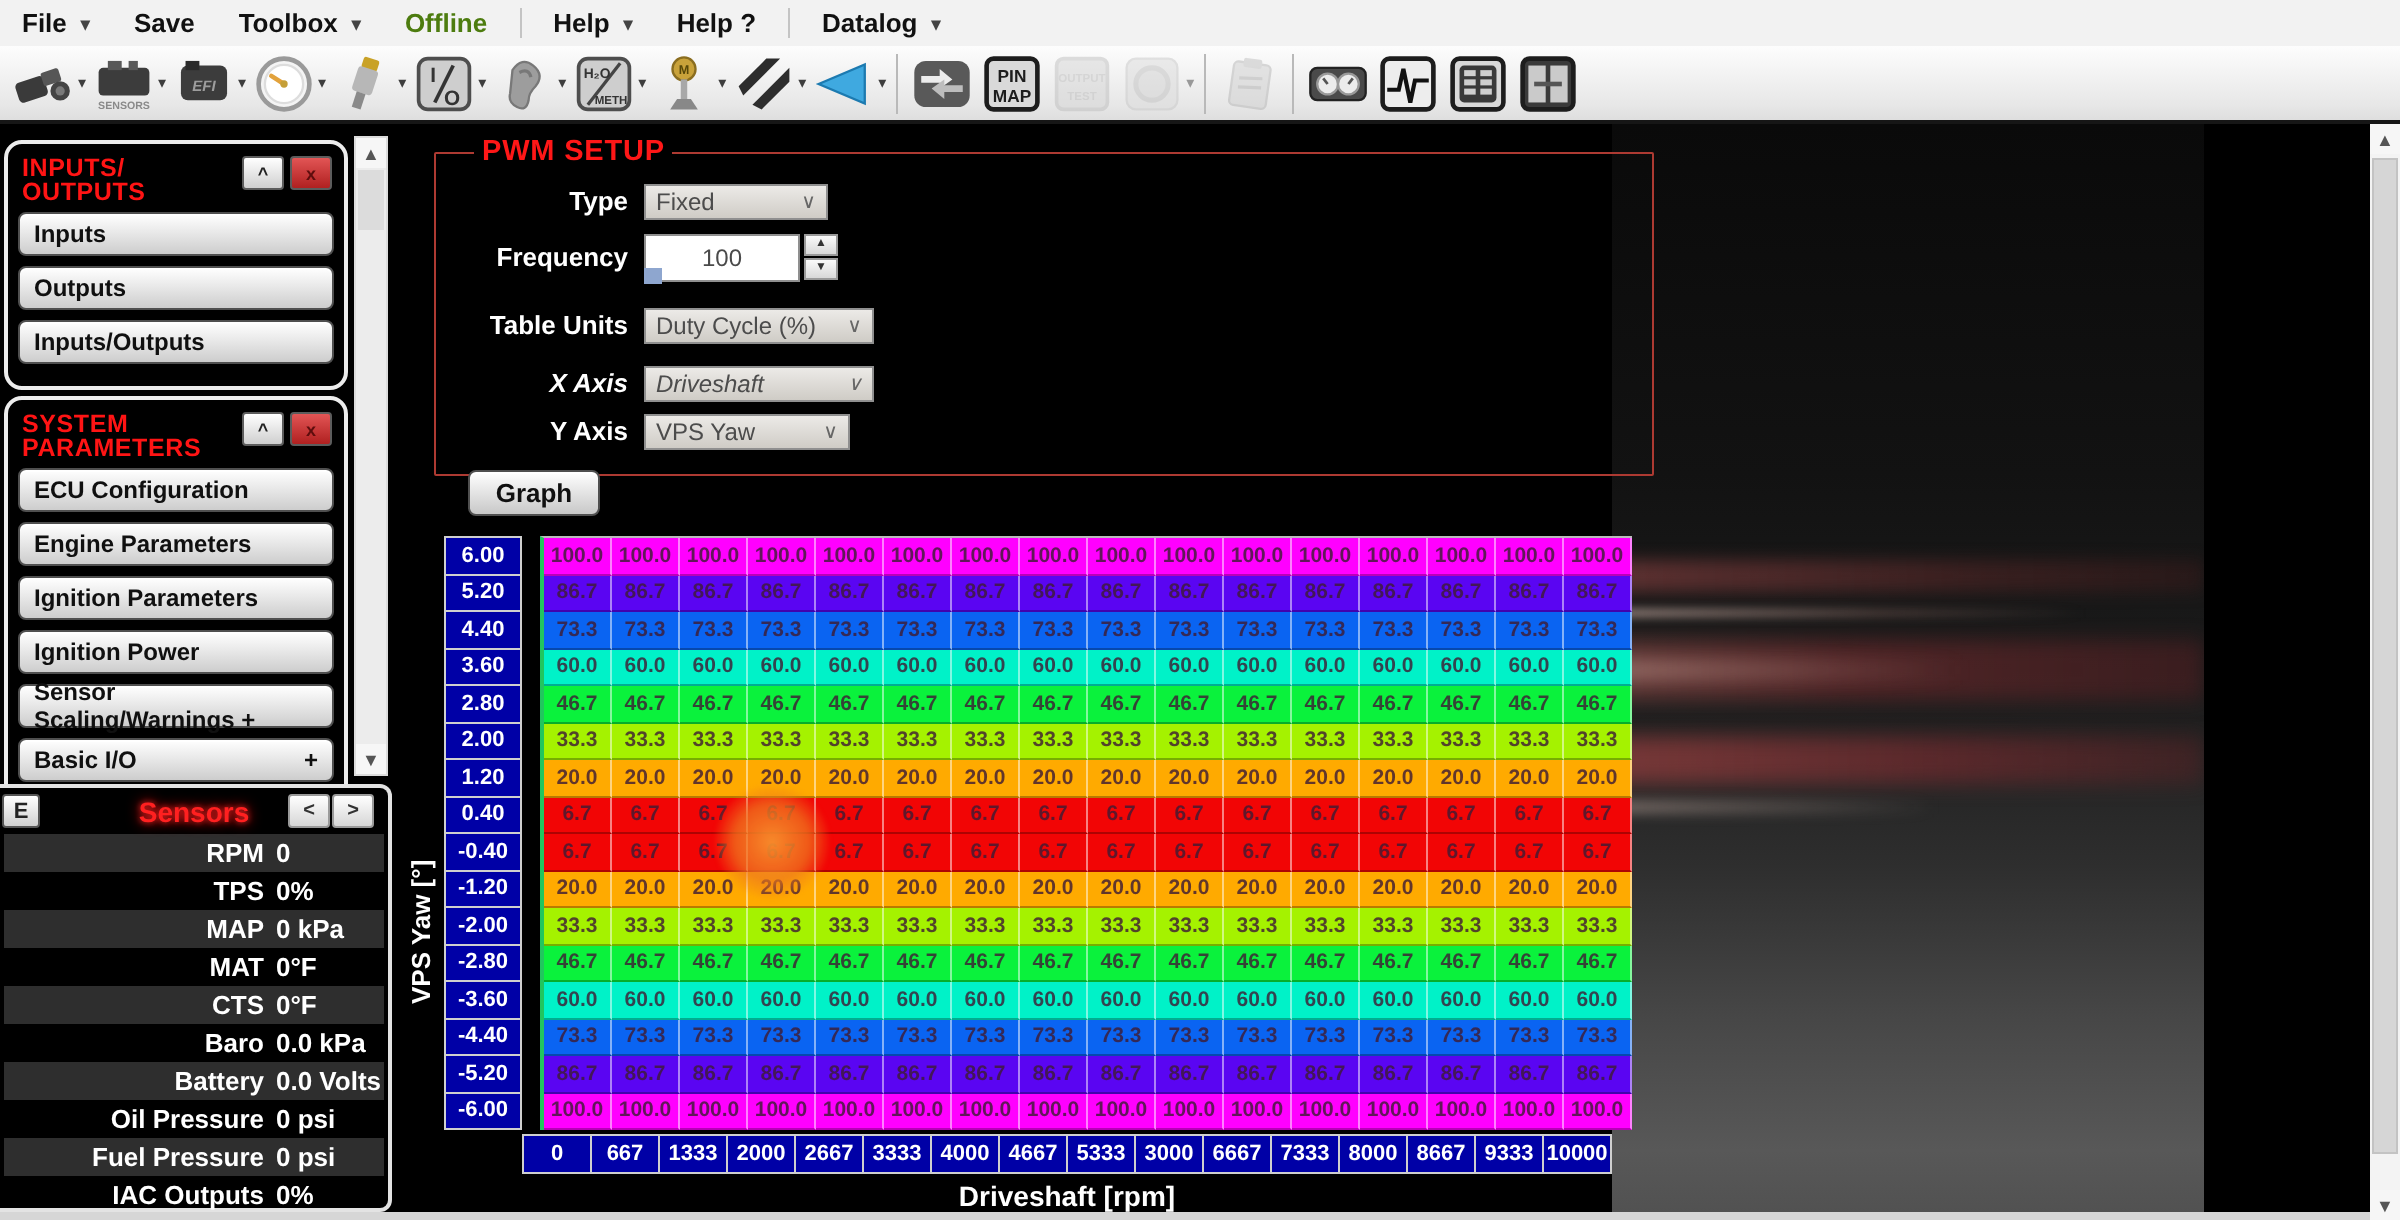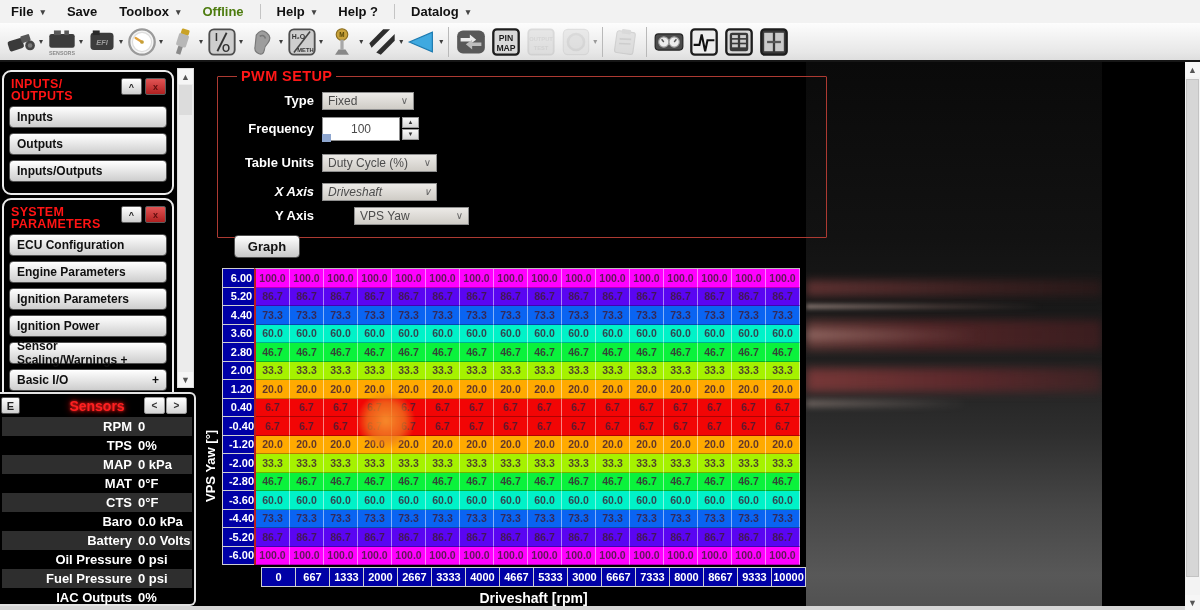--- a/index.html
+++ b/index.html
@@ -86,21 +86,21 @@
              background:linear-gradient(#ffffff,#e6e6e6 45%,#c8c8c8);border:1px solid #4f4f4f;border-radius:4px;
              box-shadow:inset 0 1px 0 #fff;font-size:13px;font-weight:bold;color:#101010;
              display:flex;align-items:center;justify-content:center;margin-left:12px;}
 
   
   #ylabel{position:absolute;left:3px;top:280px;height:160px;display:flex;align-items:center;
           writing-mode:vertical-rl;transform:rotate(180deg);color:#fff;font-weight:bold;font-size:13px;}
   #rowhead{position:absolute;left:22px;top:206px;width:37px;display:grid;grid-template-rows:repeat(16,17.5px);
            gap:1px;background:#cfcfcf;border:1px solid #cfcfcf;}
   .rh{background:#0000a6;color:#fff;font-weight:bold;font-size:11px;display:flex;align-items:center;justify-content:center;}
-  #grid{position:absolute;left:54px;top:206px;border-left:2px solid #b91c1c;border-top:1px solid #bbb;}
+  #grid{position:absolute;left:70px;top:206px;border-left:2px solid #22c55e;border-top:1px solid #bbb;}
   .grow{display:flex;height:18.5px;box-sizing:border-box;}
   .gcell{width:34px;box-sizing:border-box;border-right:1px solid rgba(255,255,255,.5);
          border-bottom:1px solid rgba(0,0,0,.28);display:flex;align-items:center;justify-content:center;
          font-size:10.5px;font-weight:bold;color:rgba(62,28,52,.82);}
   #colhead{position:absolute;left:61px;top:505px;display:grid;grid-template-columns:repeat(16,33px);gap:1px;
            background:#cfcfcf;border:1px solid #cfcfcf;}
   .ch{background:#0000a6;color:#fff;font-weight:bold;font-size:11px;height:18px;
       display:flex;align-items:center;justify-content:center;}
   #xlabel{position:absolute;left:61px;top:528px;width:545px;text-align:center;color:#fff;font-weight:bold;font-size:14px;}
   #highlight{position:absolute;left:157px;top:330px;width:58px;height:58px;border-radius:50%;
@@ -531,21 +531,21 @@
           </div>
           <div class="frow" style="margin-top: 11px; font-style: italic;">
             <span class="flabel">X Axis</span>
             <div class="select" style="width: 115px;">
               <span class="val">Driveshaft</span>
               <span class="chev">∨</span>
             </div>
           </div>
           <div class="frow" style="margin-top: 1px;">
             <span class="flabel">Y Axis</span>
-            <div class="select" style="width: 115px; margin-left: 32px;">
+            <div class="select" style="width: 103px;">
               <span class="val">VPS Yaw</span>
               <span class="chev">∨</span>
             </div>
           </div>
         </div>
     </fieldset>
 
     <div id="graph-btn">Graph</div>
 
     <div id="ylabel">VPS Yaw [°]</div>

